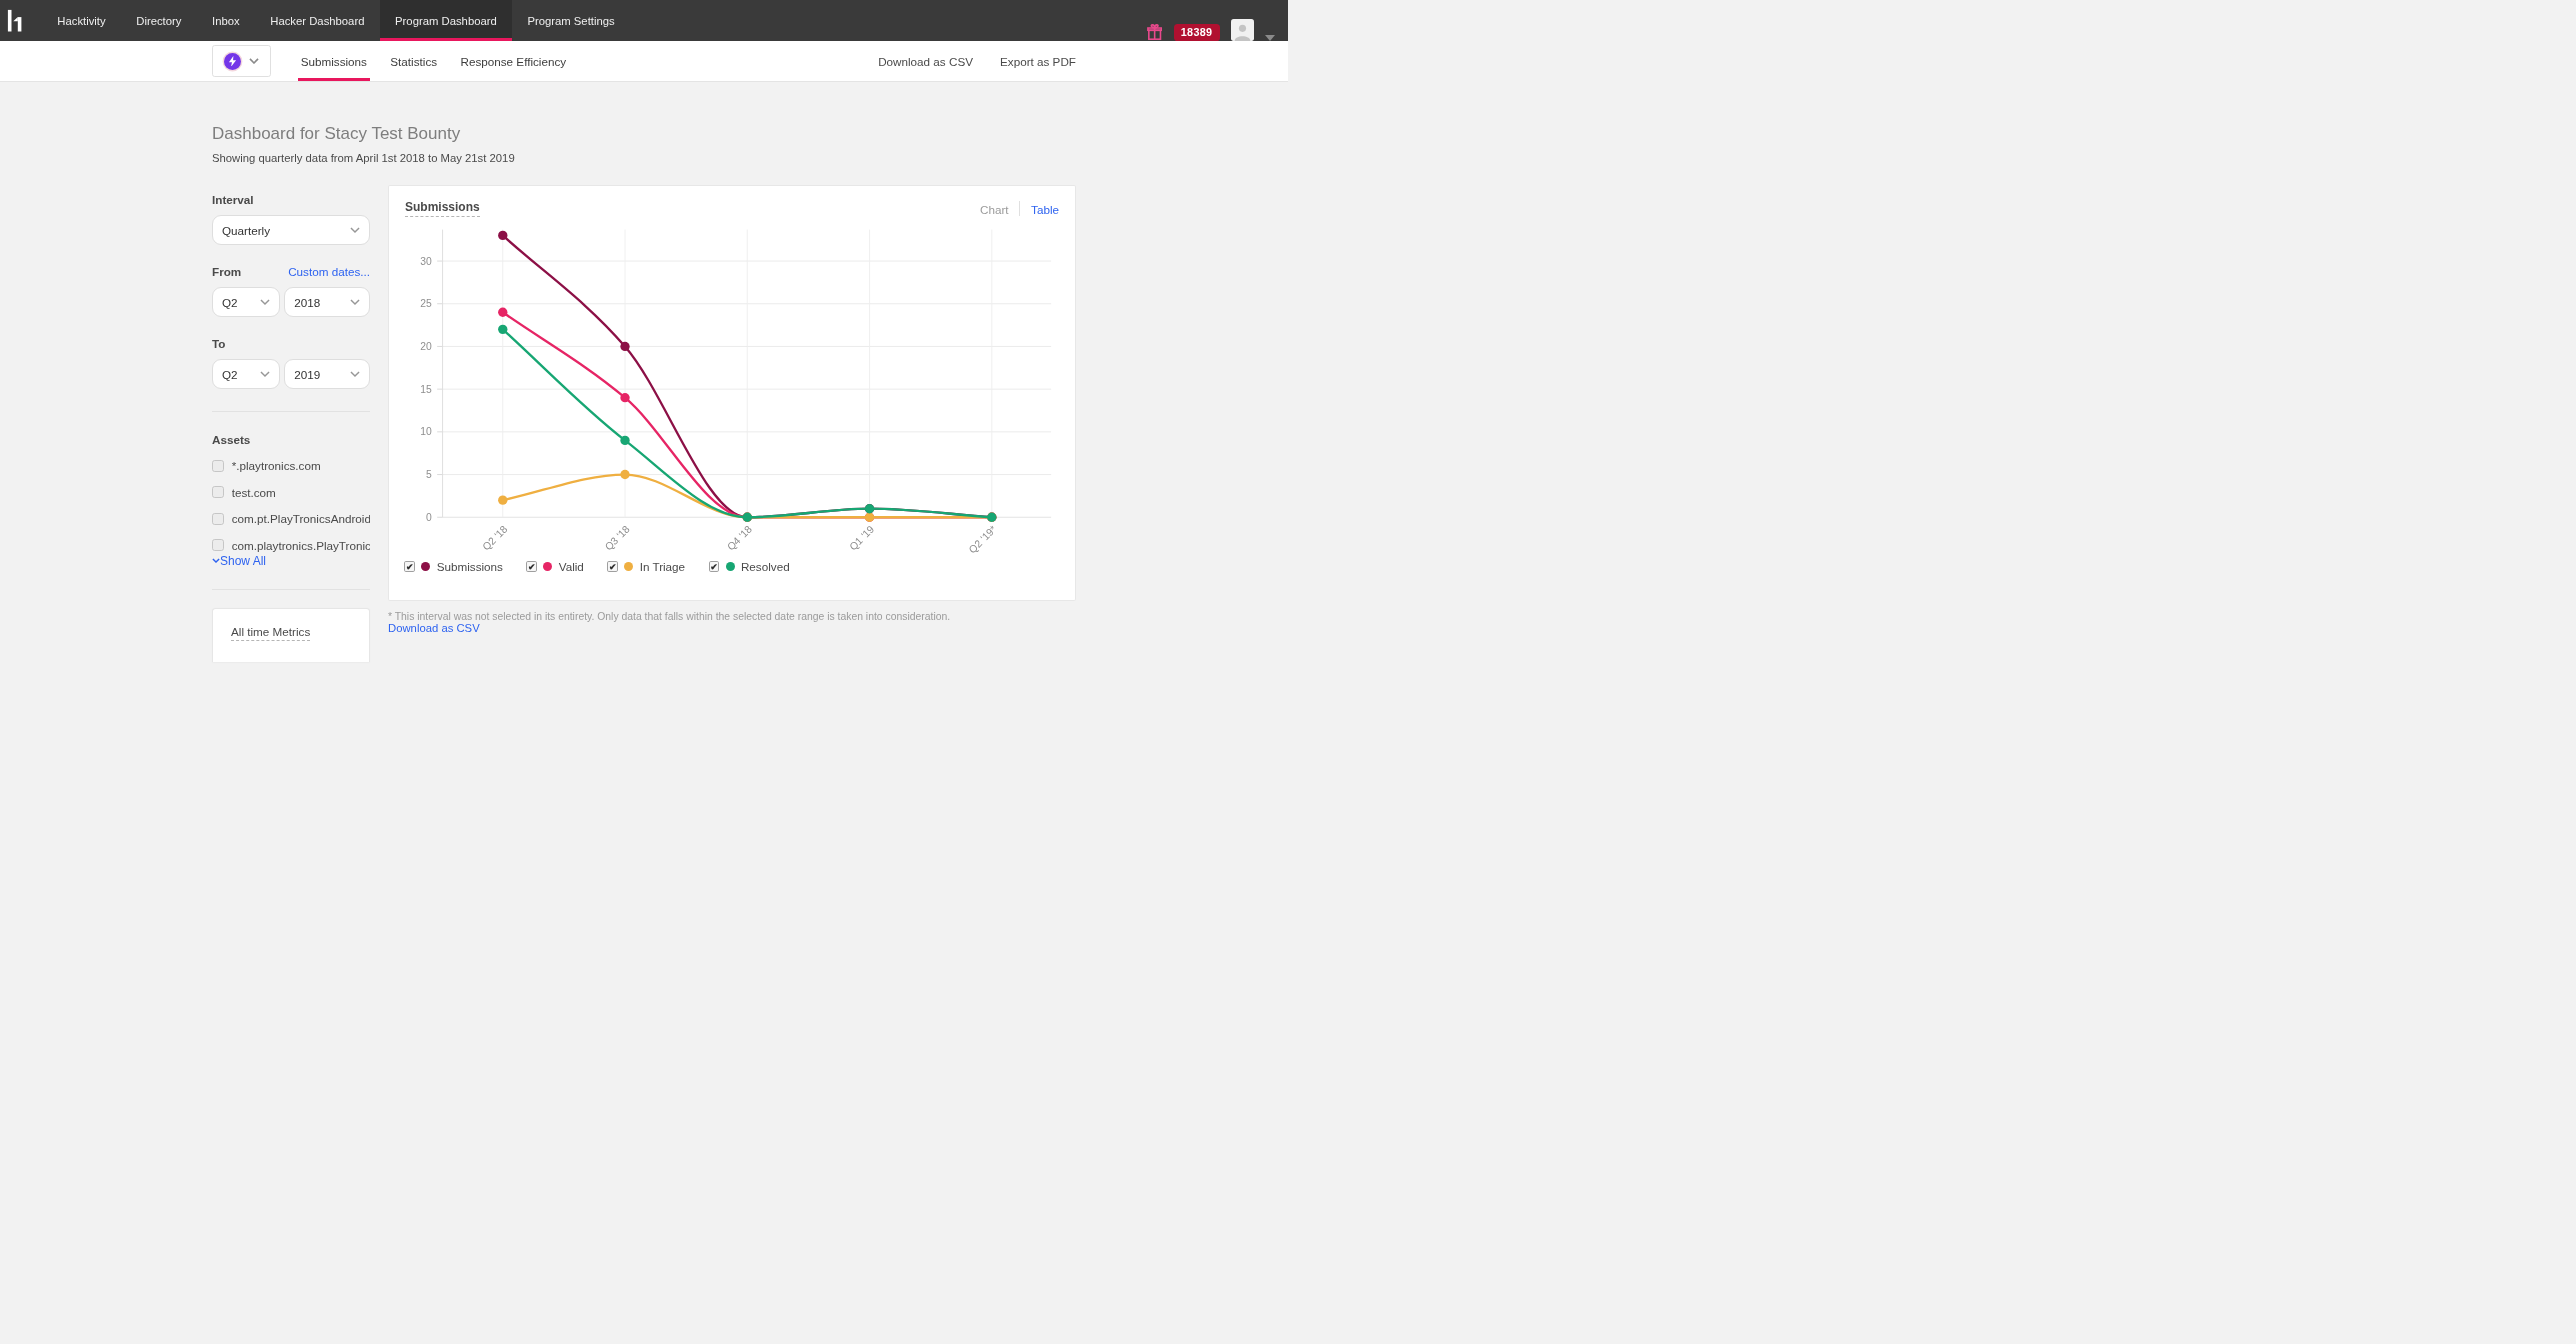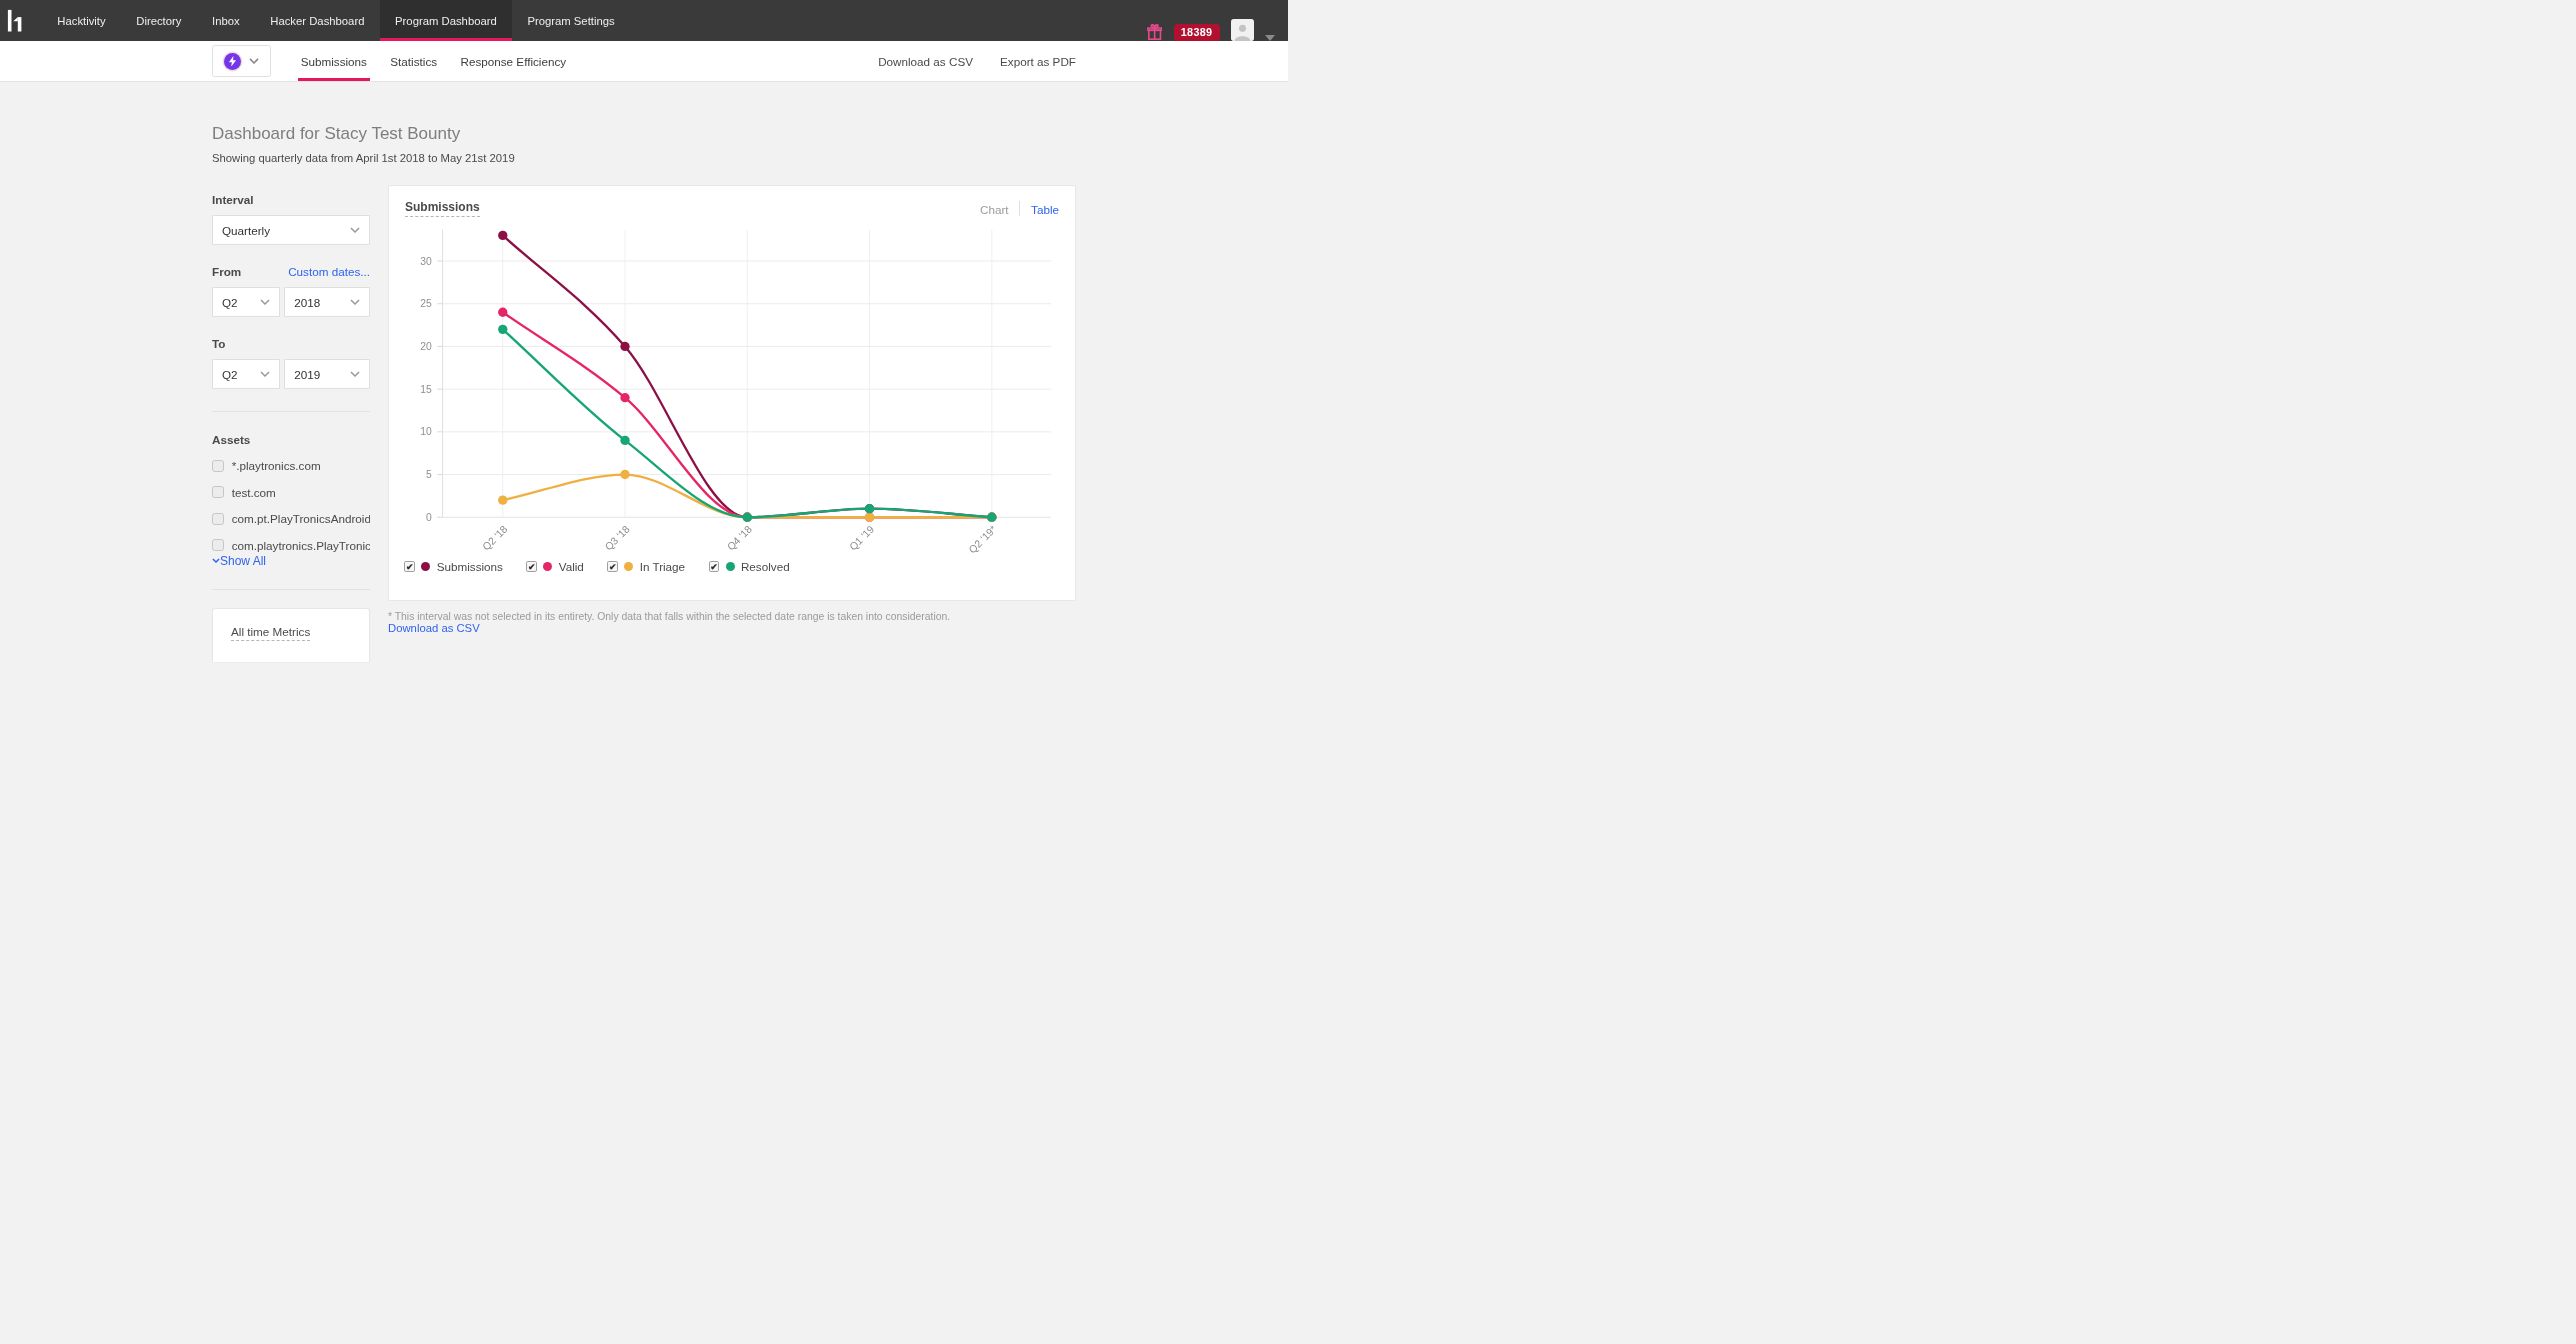--- a/index.html
+++ b/index.html
@@ -73,21 +73,21 @@
     font-size:11.7px; color:#4a4a4a;
   }
   .link { color:#2e63f0; cursor:pointer; }
   .page-title { margin-top:22.5px; font-size:17px; color:#7e7e7e; font-weight:400; }
   .page-subtitle { margin-top:8px; font-size:11.3px; color:#4a4a4a; }
   .main-row { display:flex; margin-top:21.6px; align-items:flex-start; }
   
   .sidebar { width:158px; padding-top:8px; }
   .side-label { font-size:11.7px; font-weight:bold; color:#4a4a4a; }
   .select {
-    height:30px; background:#fff; border:0.9px solid #dedede; border-radius:1px;
+    height:30px; background:#fff; border:0.9px solid #dedede; border-radius:9px;
     display:flex; align-items:center; justify-content:space-between;
     padding:0 9px; font-size:11.7px; color:#333; cursor:pointer;
   }
   .select.full { width:158px; margin-top:9px; }
   .row-between { display:flex; justify-content:space-between; align-items:baseline; }
   .mt22 { margin-top:20px; } .mt10 { margin-top:9px; }
   .qy-row { display:flex; gap:4.5px; }
   .select.q { width:68px; } .select.y { width:86px; }
   .divider { border:none; border-top:0.9px solid #e2e2e2; margin-top:21.6px; }
   .asset-item { display:flex; align-items:center; gap:8px; margin-top:13.5px; }

